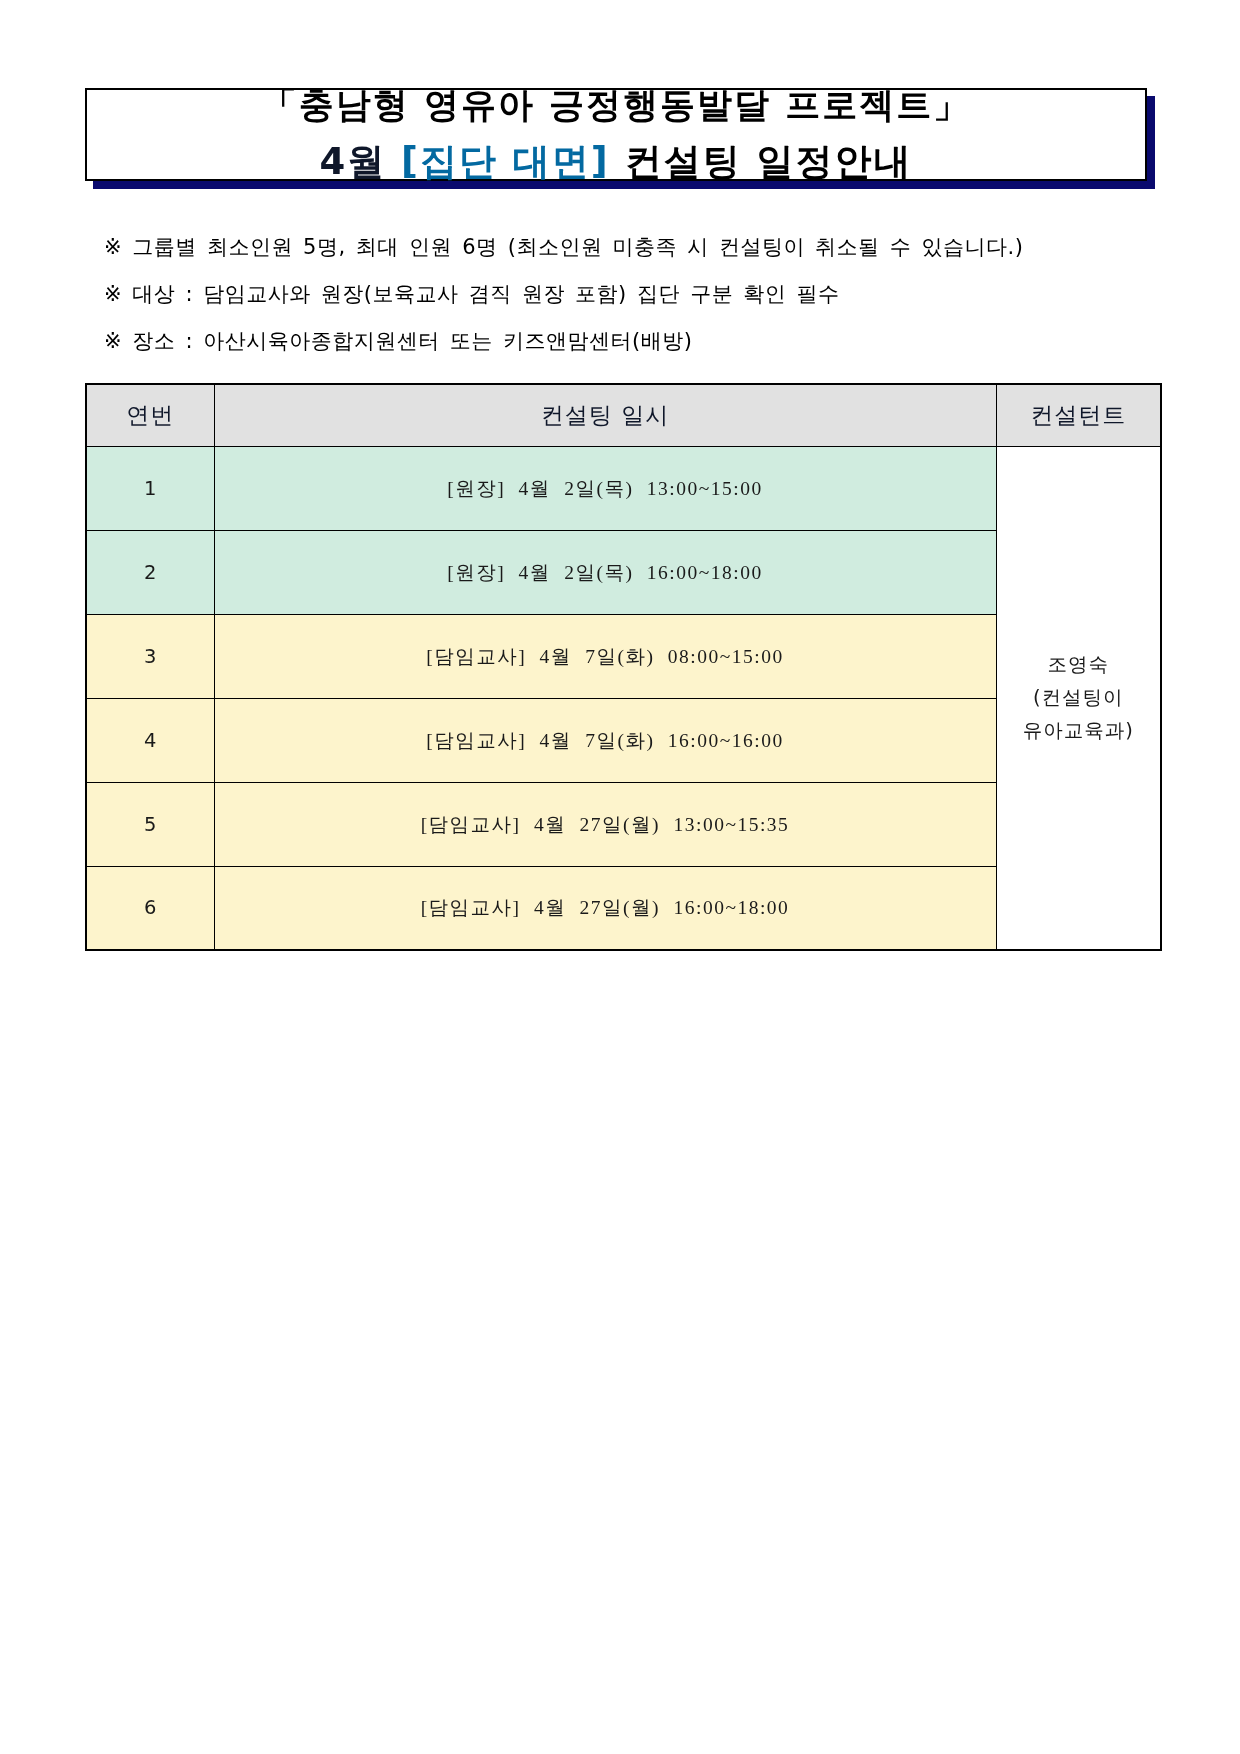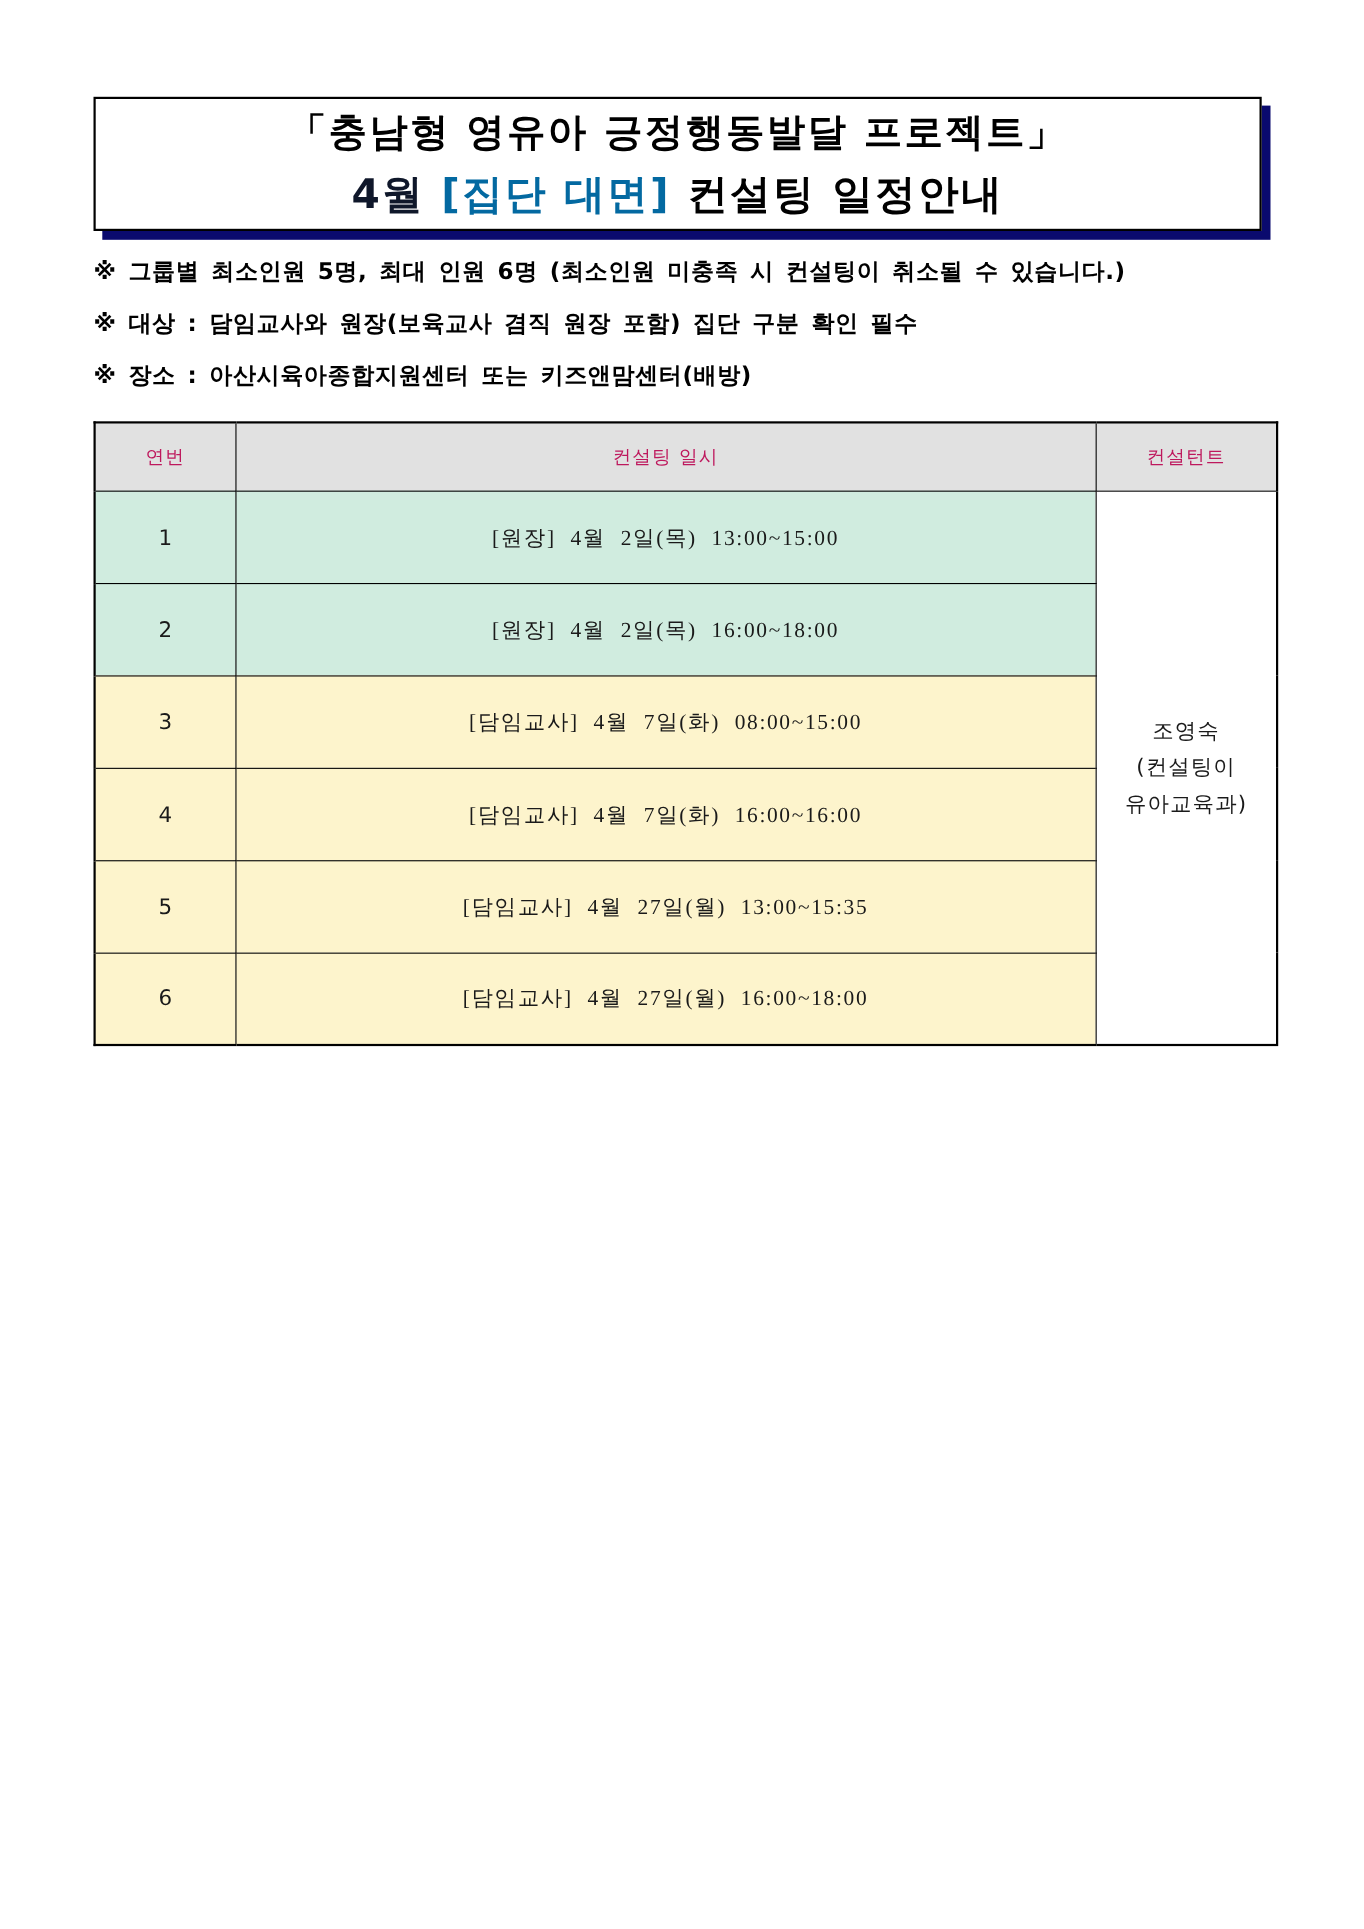--- a/index.html
+++ b/index.html
@@ -13,21 +13,21 @@
   .page {
     position: absolute; left: 0; top: 0;
     width: 1240px; height: 1754px;
     background: #ffffff;
   }
 
   
   .title-box {
     position: absolute;
     left: 85px; top: 88px;
-    width: 1062px; height: 122px;
+    width: 1062px; height: 93px;
     background: #ffffff;
     border: 2px solid #000000;
     box-shadow: 8px 8px 0 0 #0a0a6e;
     display: flex; flex-direction: column;
     align-items: center; justify-content: center;
     gap: 8px;
   }
   .title-line1 {
     font-size: 35px; font-weight: bold; color: #000000;
     letter-spacing: 2px; white-space: nowrap;
@@ -39,26 +39,27 @@
   .title-line2 .blue { color: #0f172a; }
   .title-line2 .red  { color: #0369a1; }
 
   
   .notes {
     position: absolute;
     left: 85px; top: 232px;
     width: 1080px;
   }
   .note-line {
-    font-size: 21px; font-weight: bold; color: #000000;
+    font-size: 21px; font-weight: normal; color: #000000;
     line-height: 30px;
     margin-bottom: 17px;
     letter-spacing: 0.5px;
     word-spacing: 3px;
     white-space: nowrap;
+    margin-left: 19px;
   }
 
   
   .schedule-table {
     position: absolute;
     left: 85px; top: 383px;
     width: 1075px;
     border-collapse: collapse;
     table-layout: fixed;
   }
@@ -74,22 +75,22 @@
   .schedule-table .outer-l { border-left-width: 2px; }
   .schedule-table .outer-r { border-right-width: 2px; }
 
   .col-no   { width: 128px; }
   .col-dt   { width: 782px; }
   .col-cons { width: 165px; }
 
   .header-row th {
     height: 62px;
     background: #e1e1e1;
-    font-size: 17px;
-    color: #be185d;
+    font-size: 23px;
+    color: #0f172a;
     letter-spacing: 1px;
   }
   .data-row td { height: 84px; font-size: 19.5px; color: #1a1a1a; }
   .data-row .dt-cell { letter-spacing: 1.5px; word-spacing: 7px; font-family: Liberation Serif, serif; }
   .row-green  td { background: #d0ecdf; }
   .row-yellow td { background: #fdf4cc; }
   .cons-cell {
     background: #ffffff !important;
     font-size: 19.5px;
     line-height: 33px;

